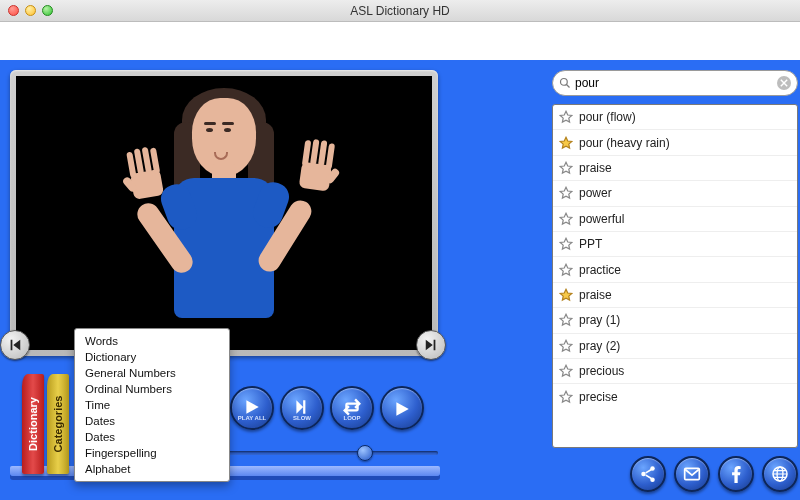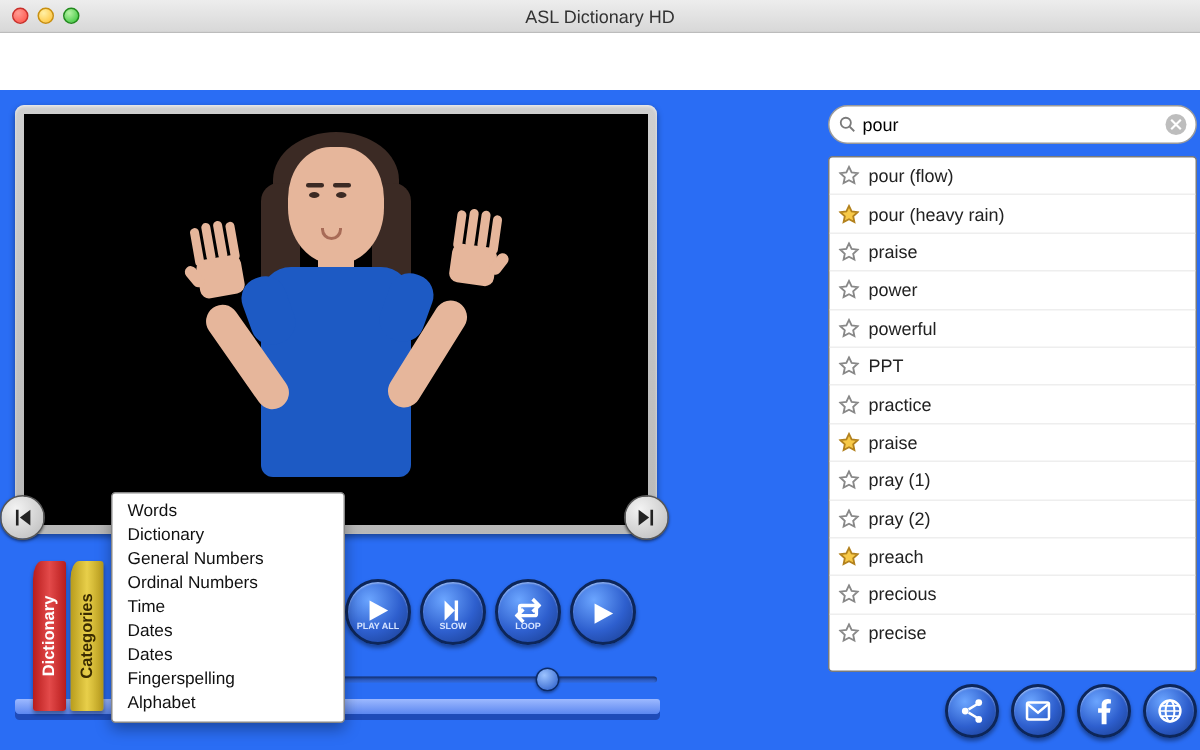--- a/index.html
+++ b/index.html
@@ -274,26 +274,20 @@
             </svg>
             <span>pray (1)</span>
           </div>
           <div class="row">
             <svg class="star" viewBox="0 0 16 16">
               <path d="M8 1.5l2 4.2 4.6.5-3.4 3.1.9 4.5L8 11.6 3.9 13.8l.9-4.5L1.4 6.2 6 5.7z"></path>
             </svg>
             <span>pray (2)</span>
           </div>
           <div class="row">
-            <svg class="star filled" viewBox="0 0 16 16">
-              <path d="M8 1.5l2 4.2 4.6.5-3.4 3.1.9 4.5L8 11.6 3.9 13.8l.9-4.5L1.4 6.2 6 5.7z"></path>
-            </svg>
-            <span>preach</span>
-          </div>
-          <div class="row">
             <svg class="star" viewBox="0 0 16 16">
               <path d="M8 1.5l2 4.2 4.6.5-3.4 3.1.9 4.5L8 11.6 3.9 13.8l.9-4.5L1.4 6.2 6 5.7z"></path>
             </svg>
             <span>precious</span>
           </div>
           <div class="row">
             <svg class="star" viewBox="0 0 16 16">
               <path d="M8 1.5l2 4.2 4.6.5-3.4 3.1.9 4.5L8 11.6 3.9 13.8l.9-4.5L1.4 6.2 6 5.7z"></path>
             </svg>
             <span>precise</span>

